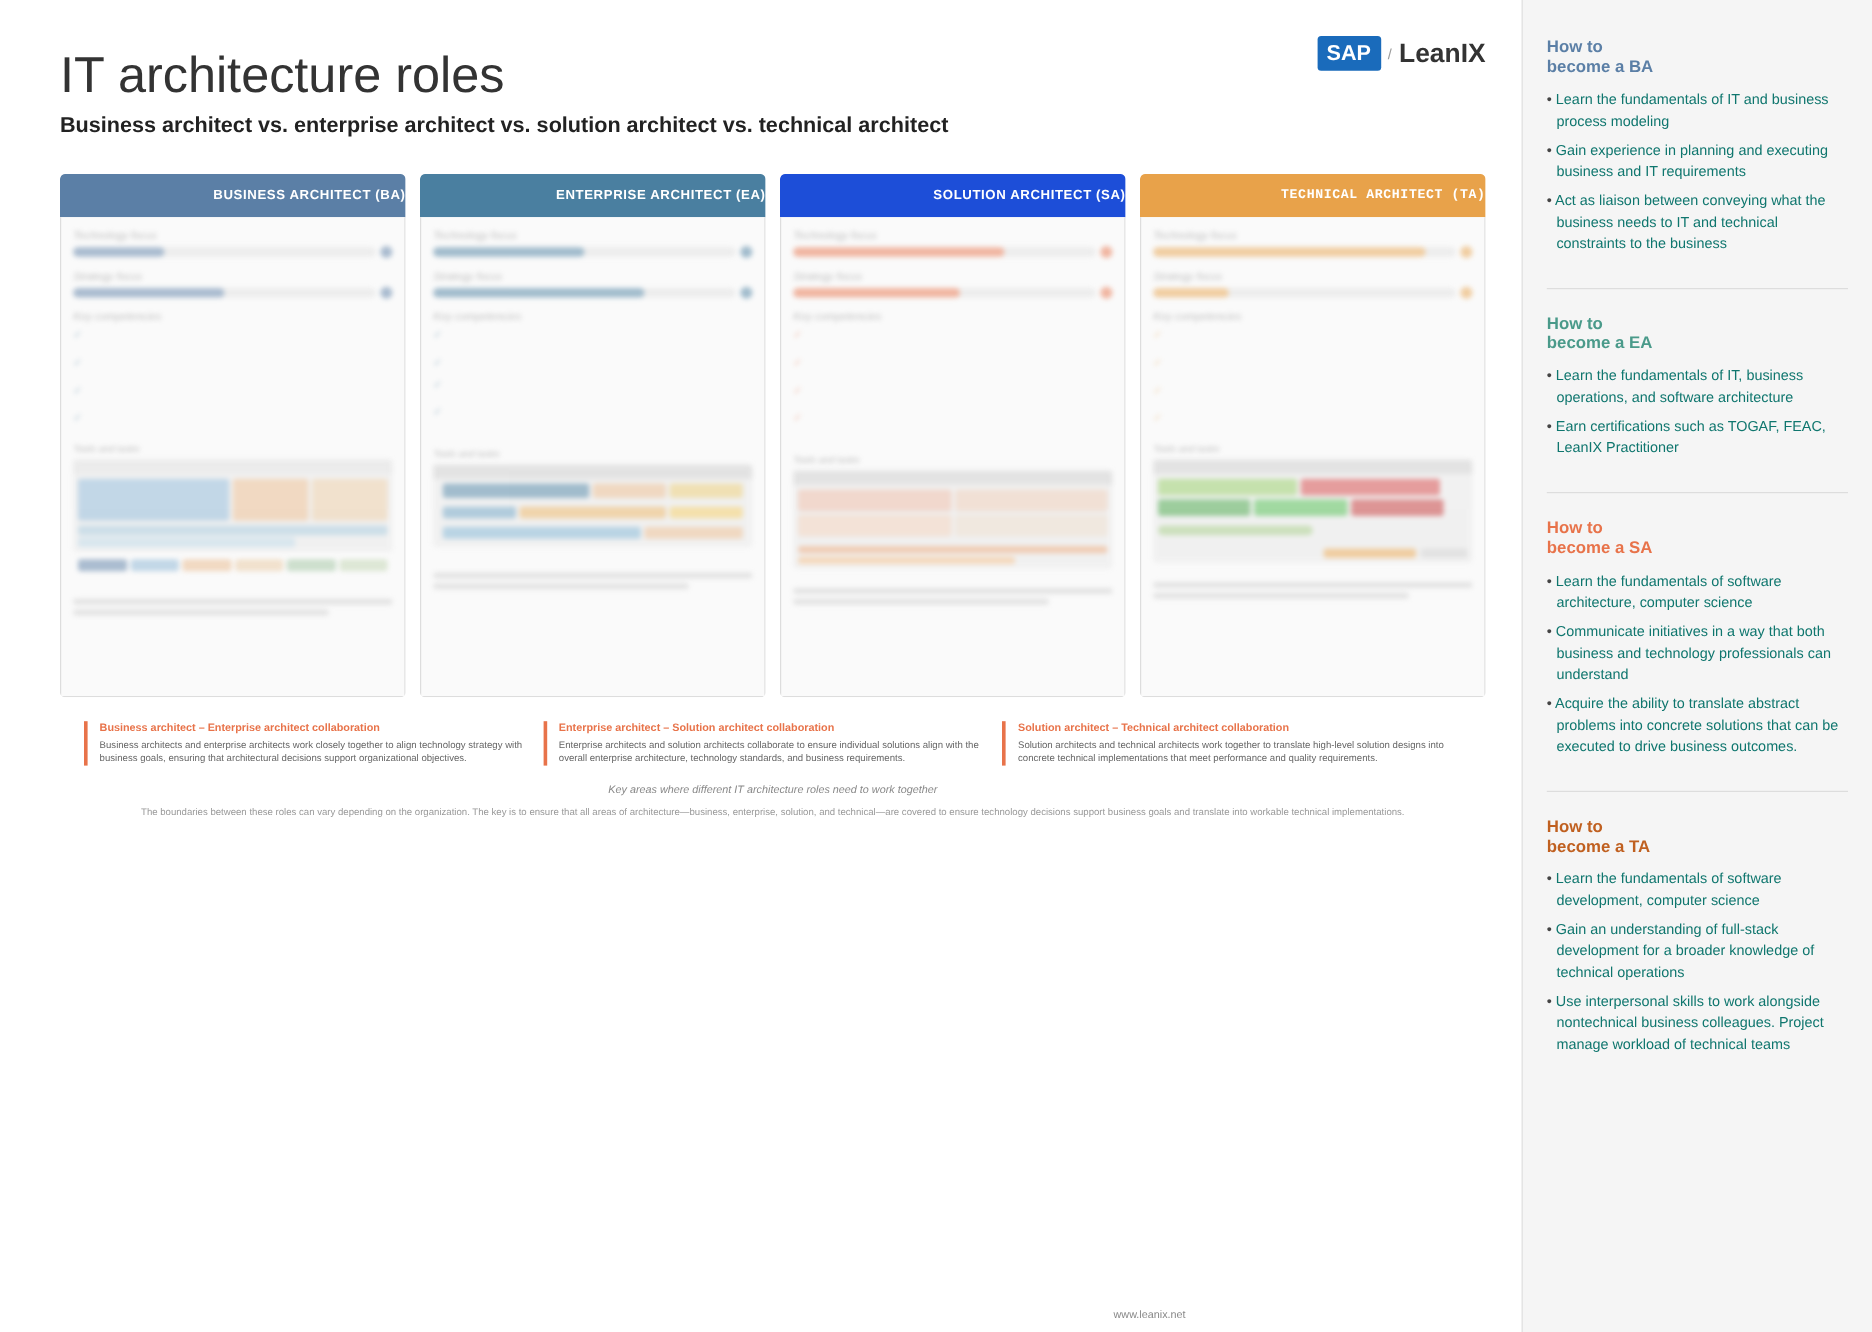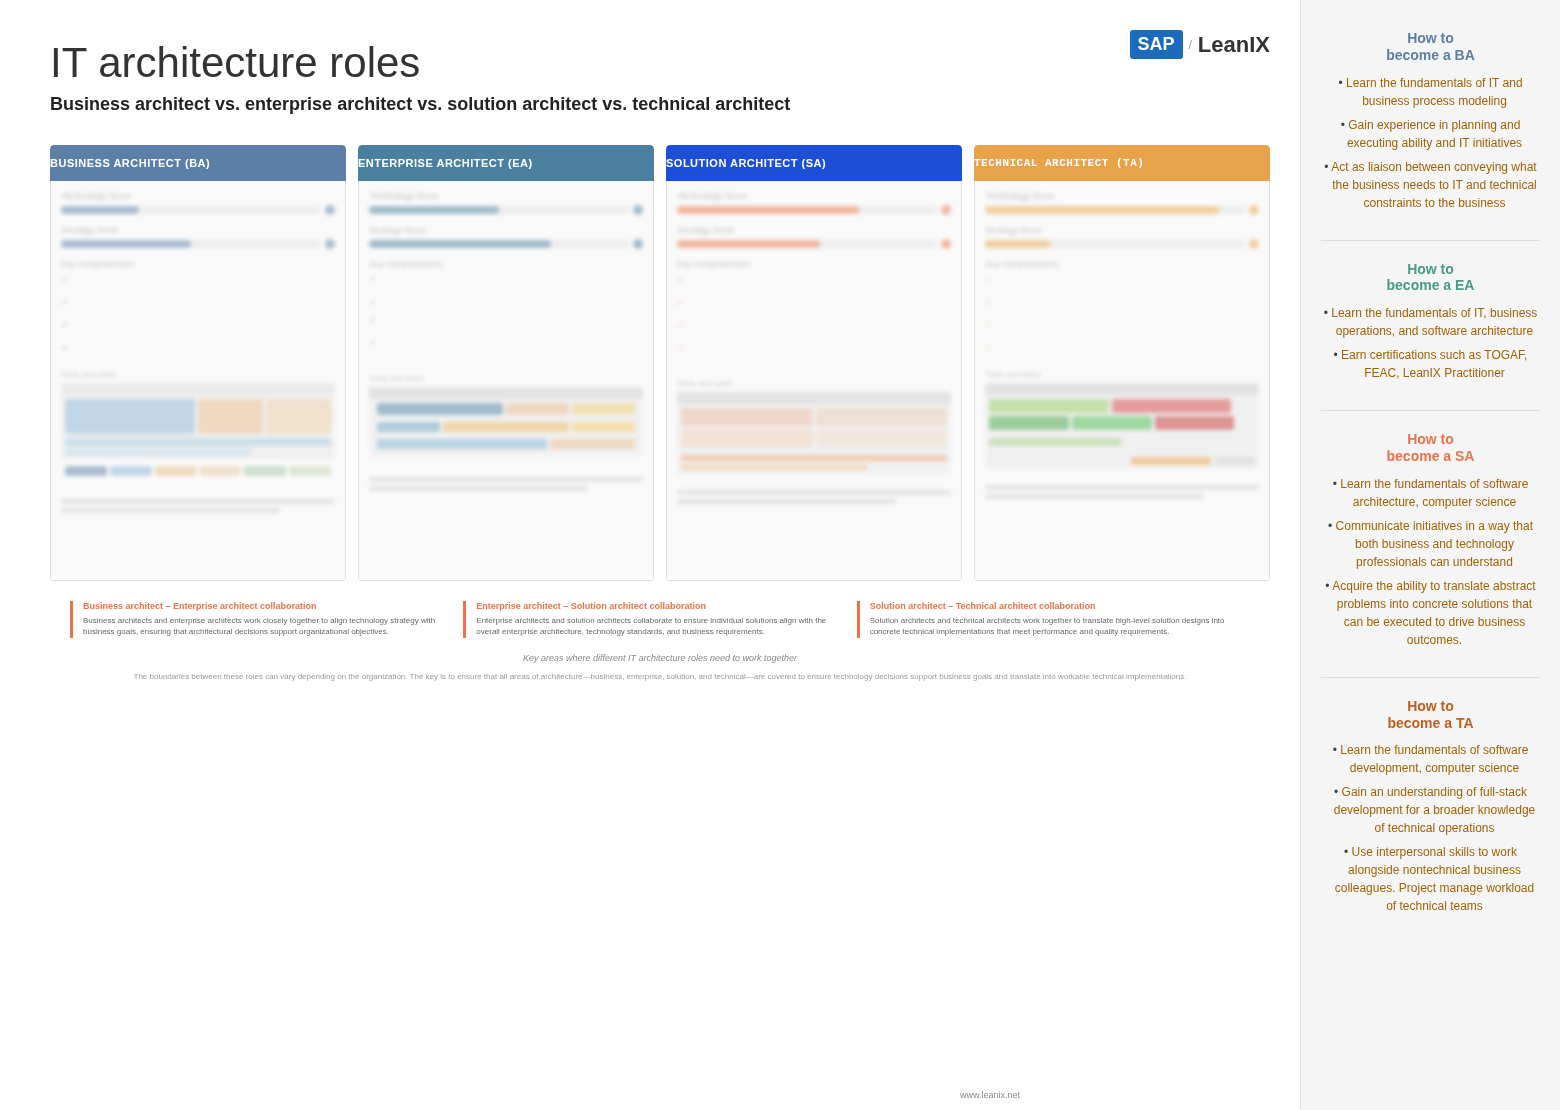--- a/index.html
+++ b/index.html
@@ -14,26 +14,25 @@
 
     
     .main-content {
       flex: 1;
       padding: 40px 30px 30px 50px;
       position: relative;
     }
 
     
     .sidebar {
-      width: 260px;
+      width: 292px;
       background: #f5f5f5;
       padding: 30px 20px;
       border-left: 1px solid #e0e0e0;
       flex-shrink: 0;
-      text-align: center;
     }
 
     
     .page-title {
       font-size: 42px;
       font-weight: 300;
       color: #333;
       line-height: 1.1;
       margin-bottom: 8px;
     }
@@ -82,21 +81,21 @@
     .role-card {
       border-radius: 4px;
       overflow: hidden;
       position: relative;
     }
 
     .role-header {
       height: 36px;
       display: flex;
       align-items: center;
-      justify-content: flex-start;
+      justify-content: flex-end;
       border-radius: 4px 4px 0 0;
       color: white;
       font-size: 11px;
       font-weight: 700;
       text-transform: uppercase;
       letter-spacing: 0.5px;
     }
 
     .role-header.ba { background: #5b7fa6; }
     .role-header.ea { background: #4a7fa0; }
@@ -268,21 +267,21 @@
     .sidebar-title {
       font-size: 14px;
       font-weight: 700;
       color: #333;
       margin-bottom: 10px;
       line-height: 1.2;
     }
 
     .sidebar-item-text {
       font-size: 12px;
-      color: #a16207;
+      color: #0f766e;
       line-height: 1.5;
       padding-left: 8px;
       text-indent: -8px;
       margin-bottom: 6px;
     }
 
     .sidebar-item-text::before {
       content: "• ";
       color: #444;
     }
@@ -729,21 +728,21 @@
 </div>
 
 <div class="sidebar">
 
   <div class="sidebar-section">
     <div class="sidebar-title ba-color">
       <span>How to</span><br>
       <span>become a BA</span>
     </div>
     <div class="sidebar-item-text">Learn the fundamentals of IT and business process modeling</div>
-    <div class="sidebar-item-text">Gain experience in planning and executing ability and IT initiatives</div>
+    <div class="sidebar-item-text">Gain experience in planning and executing business and IT requirements</div>
     <div class="sidebar-item-text">Act as liaison between conveying what the business needs to IT and technical constraints to the business</div>
   </div>
 
   <hr class="sidebar-divider">
 
   <div class="sidebar-section">
     <div class="sidebar-title ea-color">
       <span>How to</span><br>
       <span>become a EA</span>
     </div>

